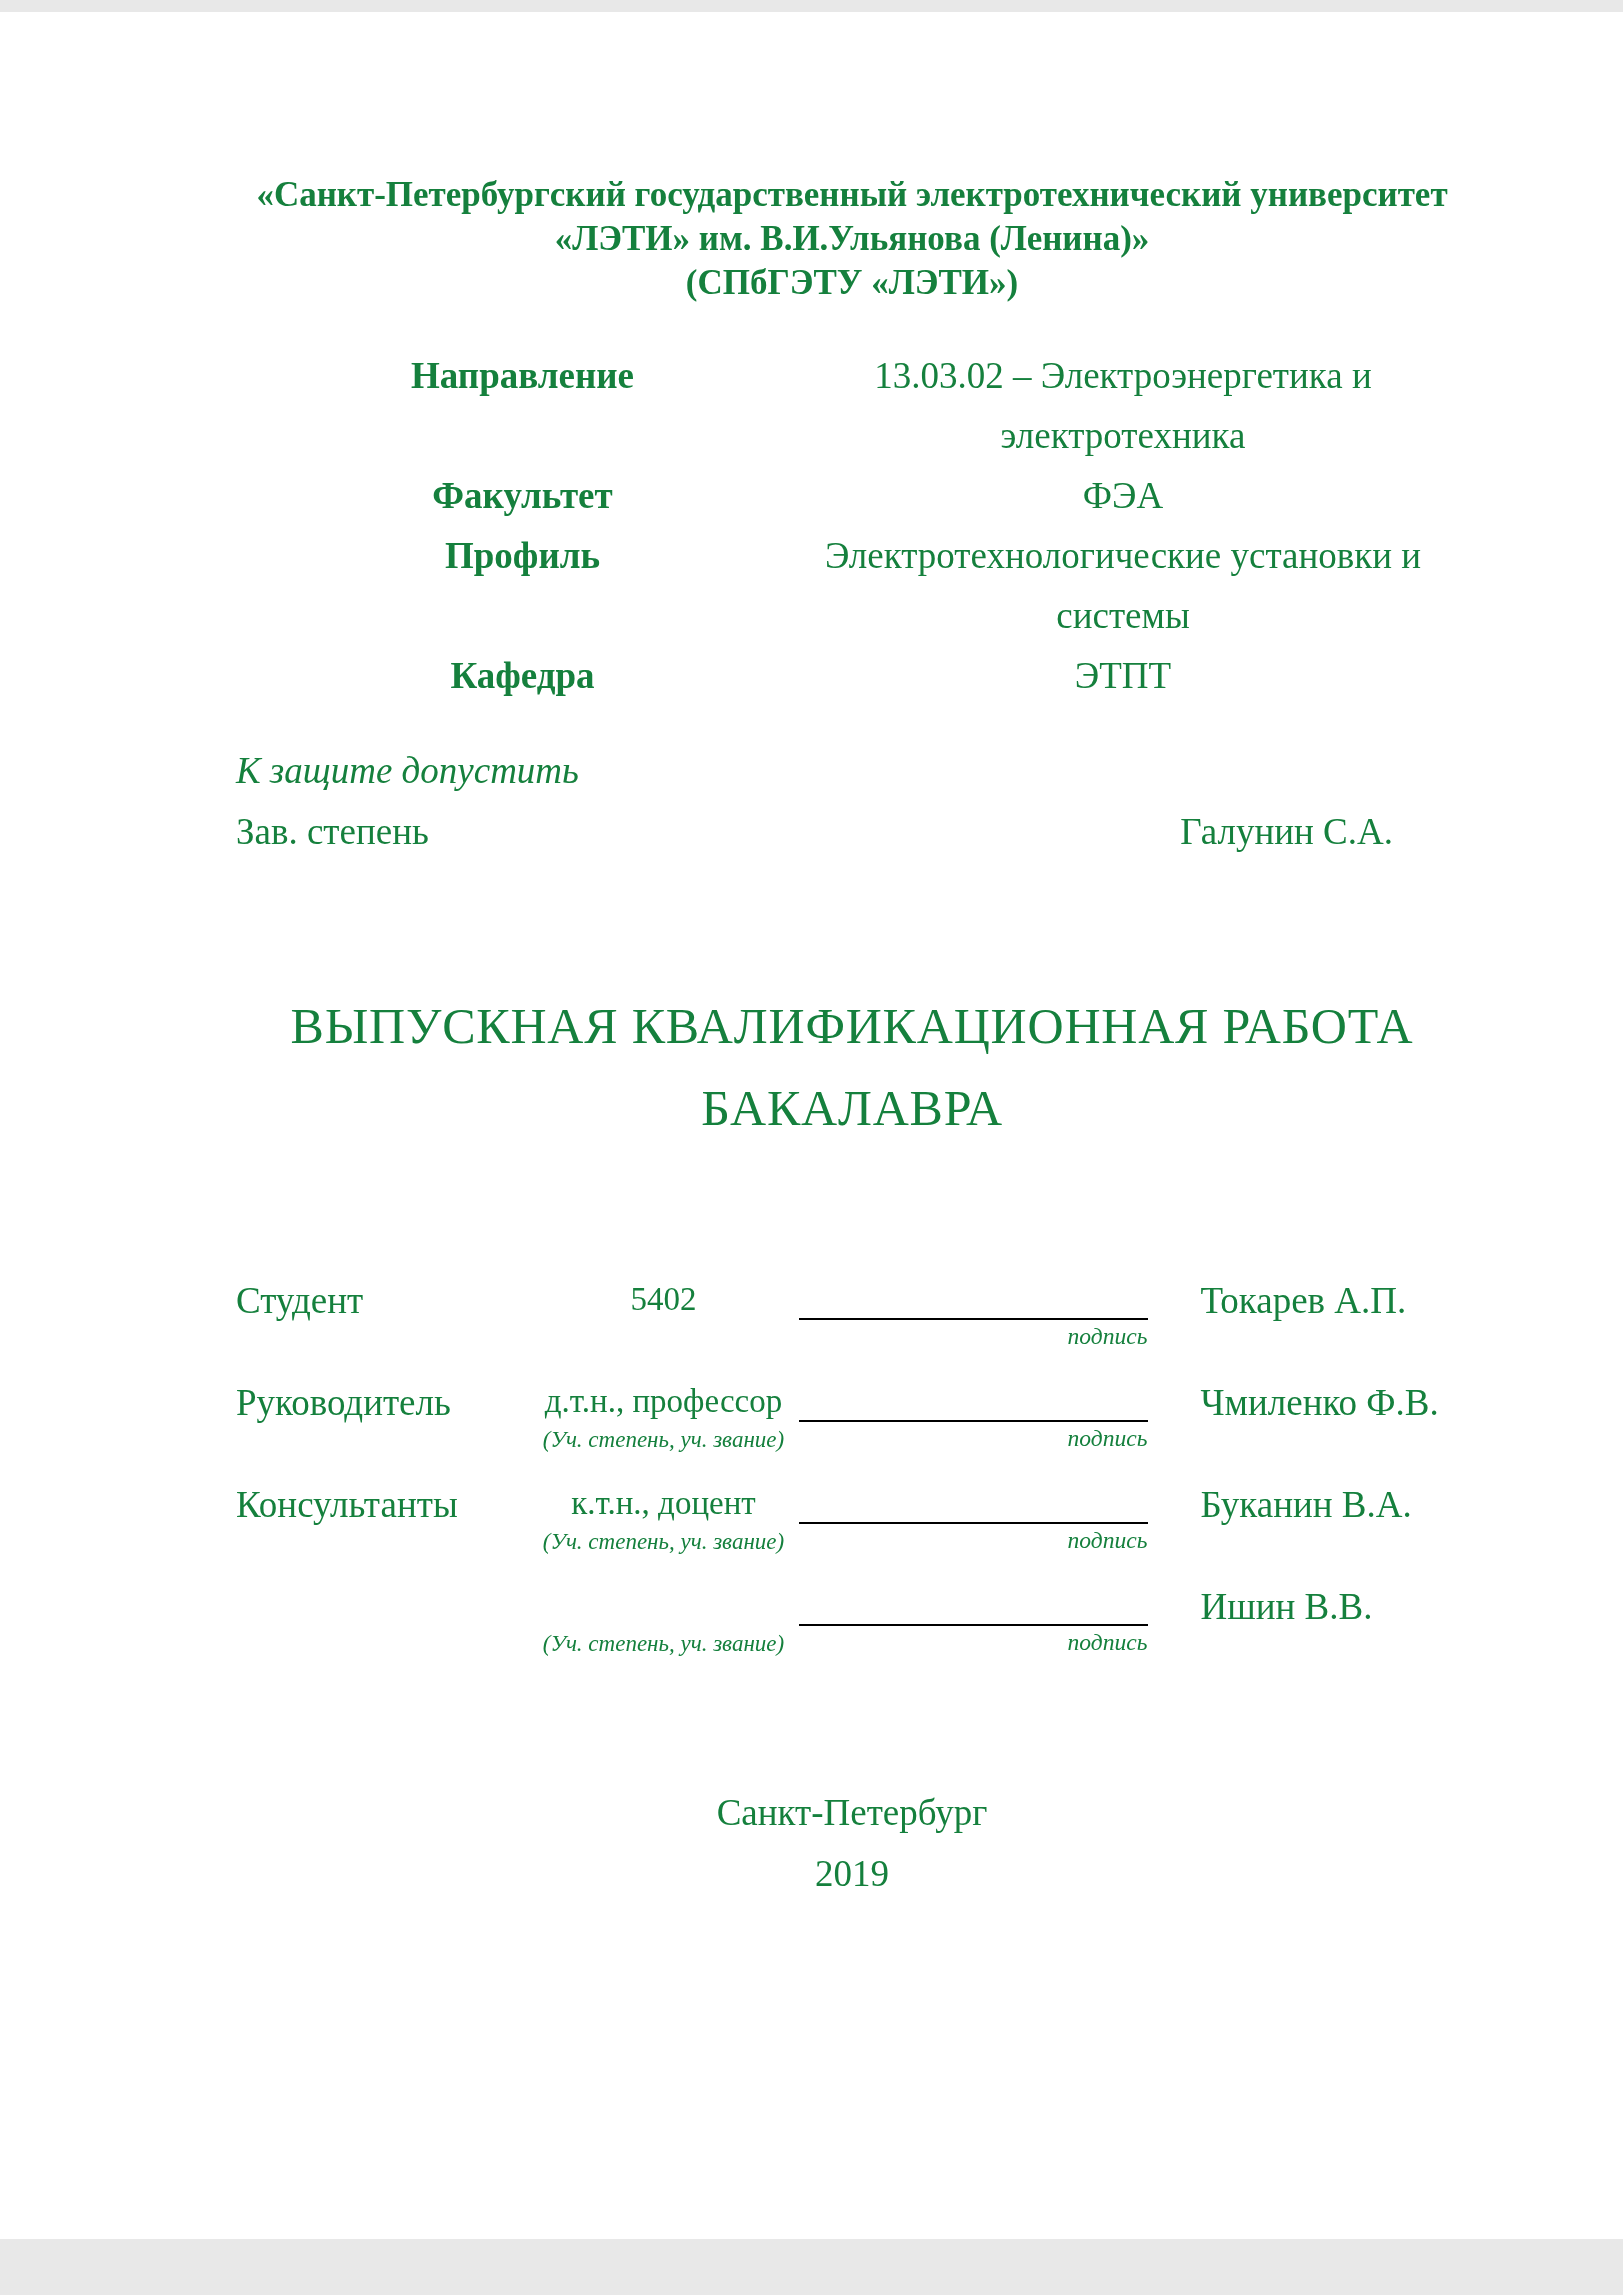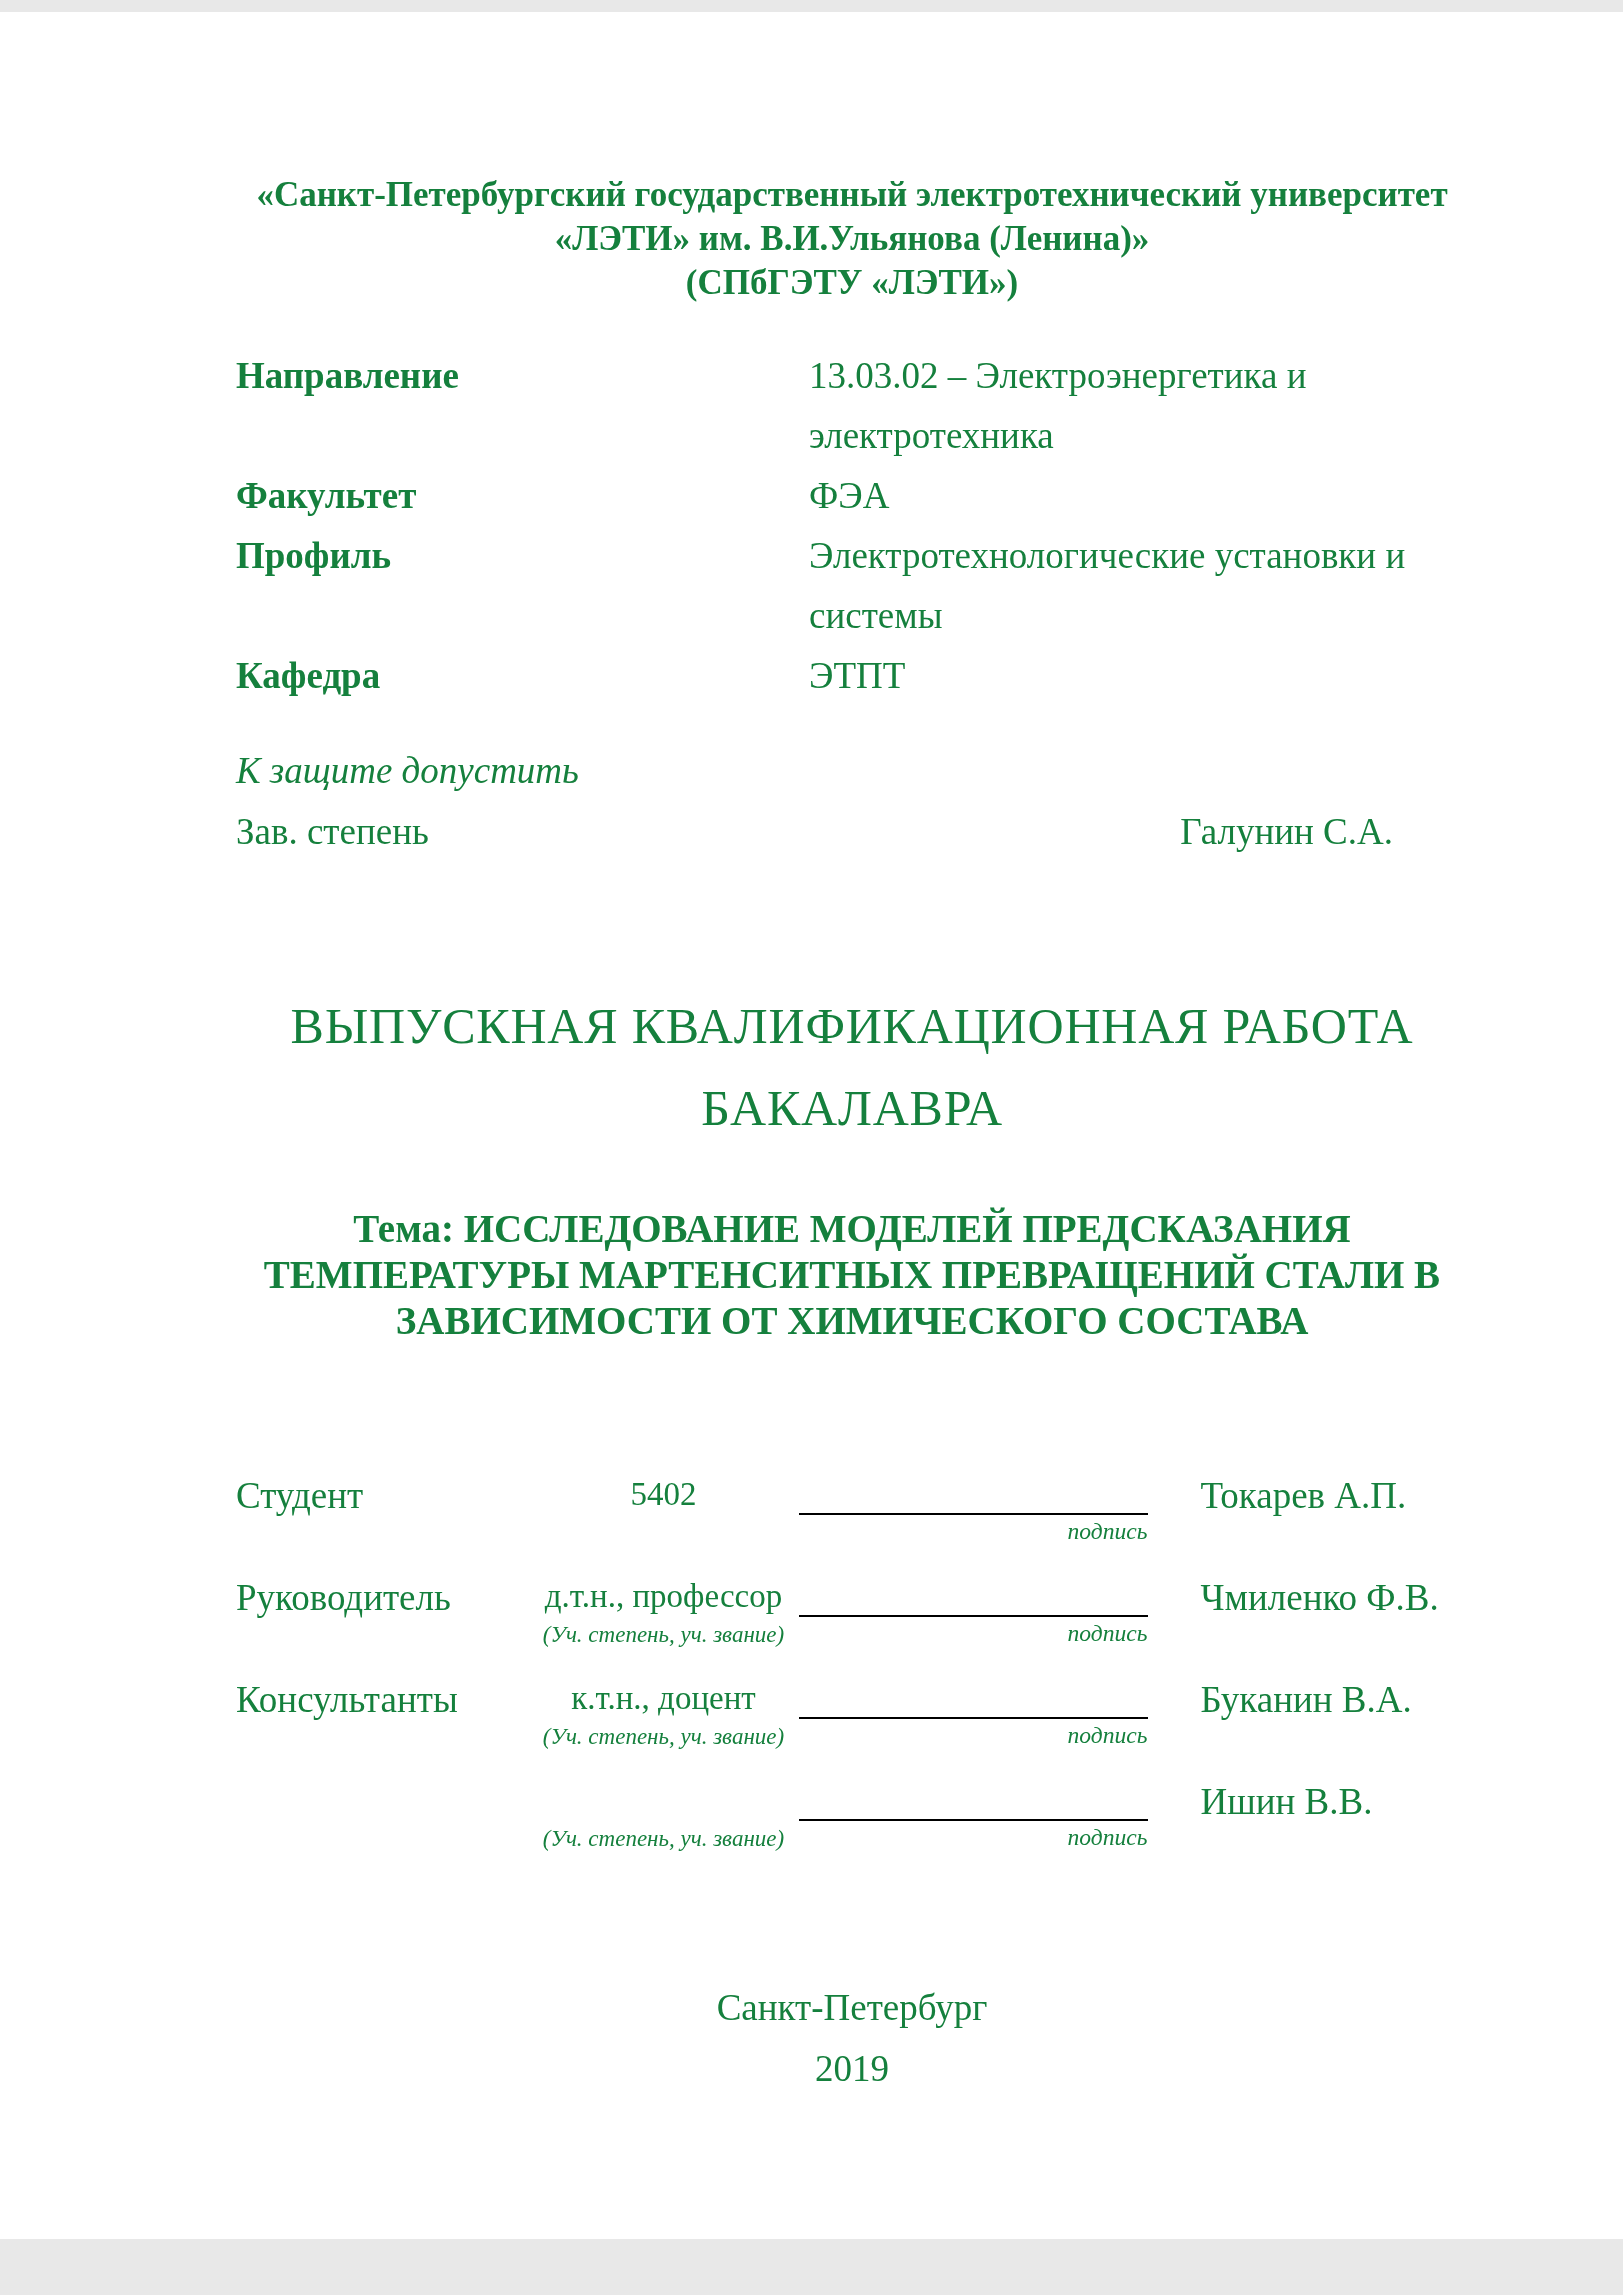--- a/index.html
+++ b/index.html
@@ -16,21 +16,21 @@
     overflow: hidden;
   }
   .center { text-align: center; }
   .nowrap { white-space: nowrap; }
 
   
   .header { font-weight: bold; font-size: 35px; line-height: 44px; }
 
   
   .fields { margin-top: 41px; }
-  .field-row { display: flex; }
+  .field-row { display: flex; text-align: center; }
   .field-label { width: 573px; font-weight: bold; font-size: 37px; line-height: 60px; flex: none; }
   .field-value { width: 628px; font-size: 37px; line-height: 60px; }
 
   
   .admission { margin-top: 41px; font-size: 37px; line-height: 47px; font-style: italic; }
   .head-row { margin-top: 14px; display: flex; justify-content: space-between; font-size: 37px; line-height: 47px; }
   .head-name { margin-right: 75px; }
 
   
   .work-title { margin-top: 130px; font-size: 50px; line-height: 82px; letter-spacing: 0.8px; }
@@ -87,25 +87,20 @@
   <div class="head-row">
     <div>Зав. степень</div>
     <div class="head-name">Галунин С.А.</div>
   </div>
 
   <div class="work-title center">
     <div class="nowrap">ВЫПУСКНАЯ КВАЛИФИКАЦИОННАЯ РАБОТА</div>
     <div class="nowrap">БАКАЛАВРА</div>
   </div>
 
-  <div class="theme center">
-    <div class="nowrap">Тема: ИССЛЕДОВАНИЕ МОДЕЛЕЙ ПРЕДСКАЗАНИЯ</div>
-    <div class="nowrap">ТЕМПЕРАТУРЫ МАРТЕНСИТНЫХ ПРЕВРАЩЕНИЙ СТАЛИ В</div>
-    <div class="nowrap">ЗАВИСИМОСТИ ОТ ХИМИЧЕСКОГО СОСТАВА</div>
-  </div>
 
   <div class="signatures">
 
     <div class="sig-row">
       <div class="sig-label">Студент</div>
       <div class="sig-degree">
         <div class="deg-text">5402</div>
       </div>
       <div class="sig-lineblock">
         <div class="sline"></div>

